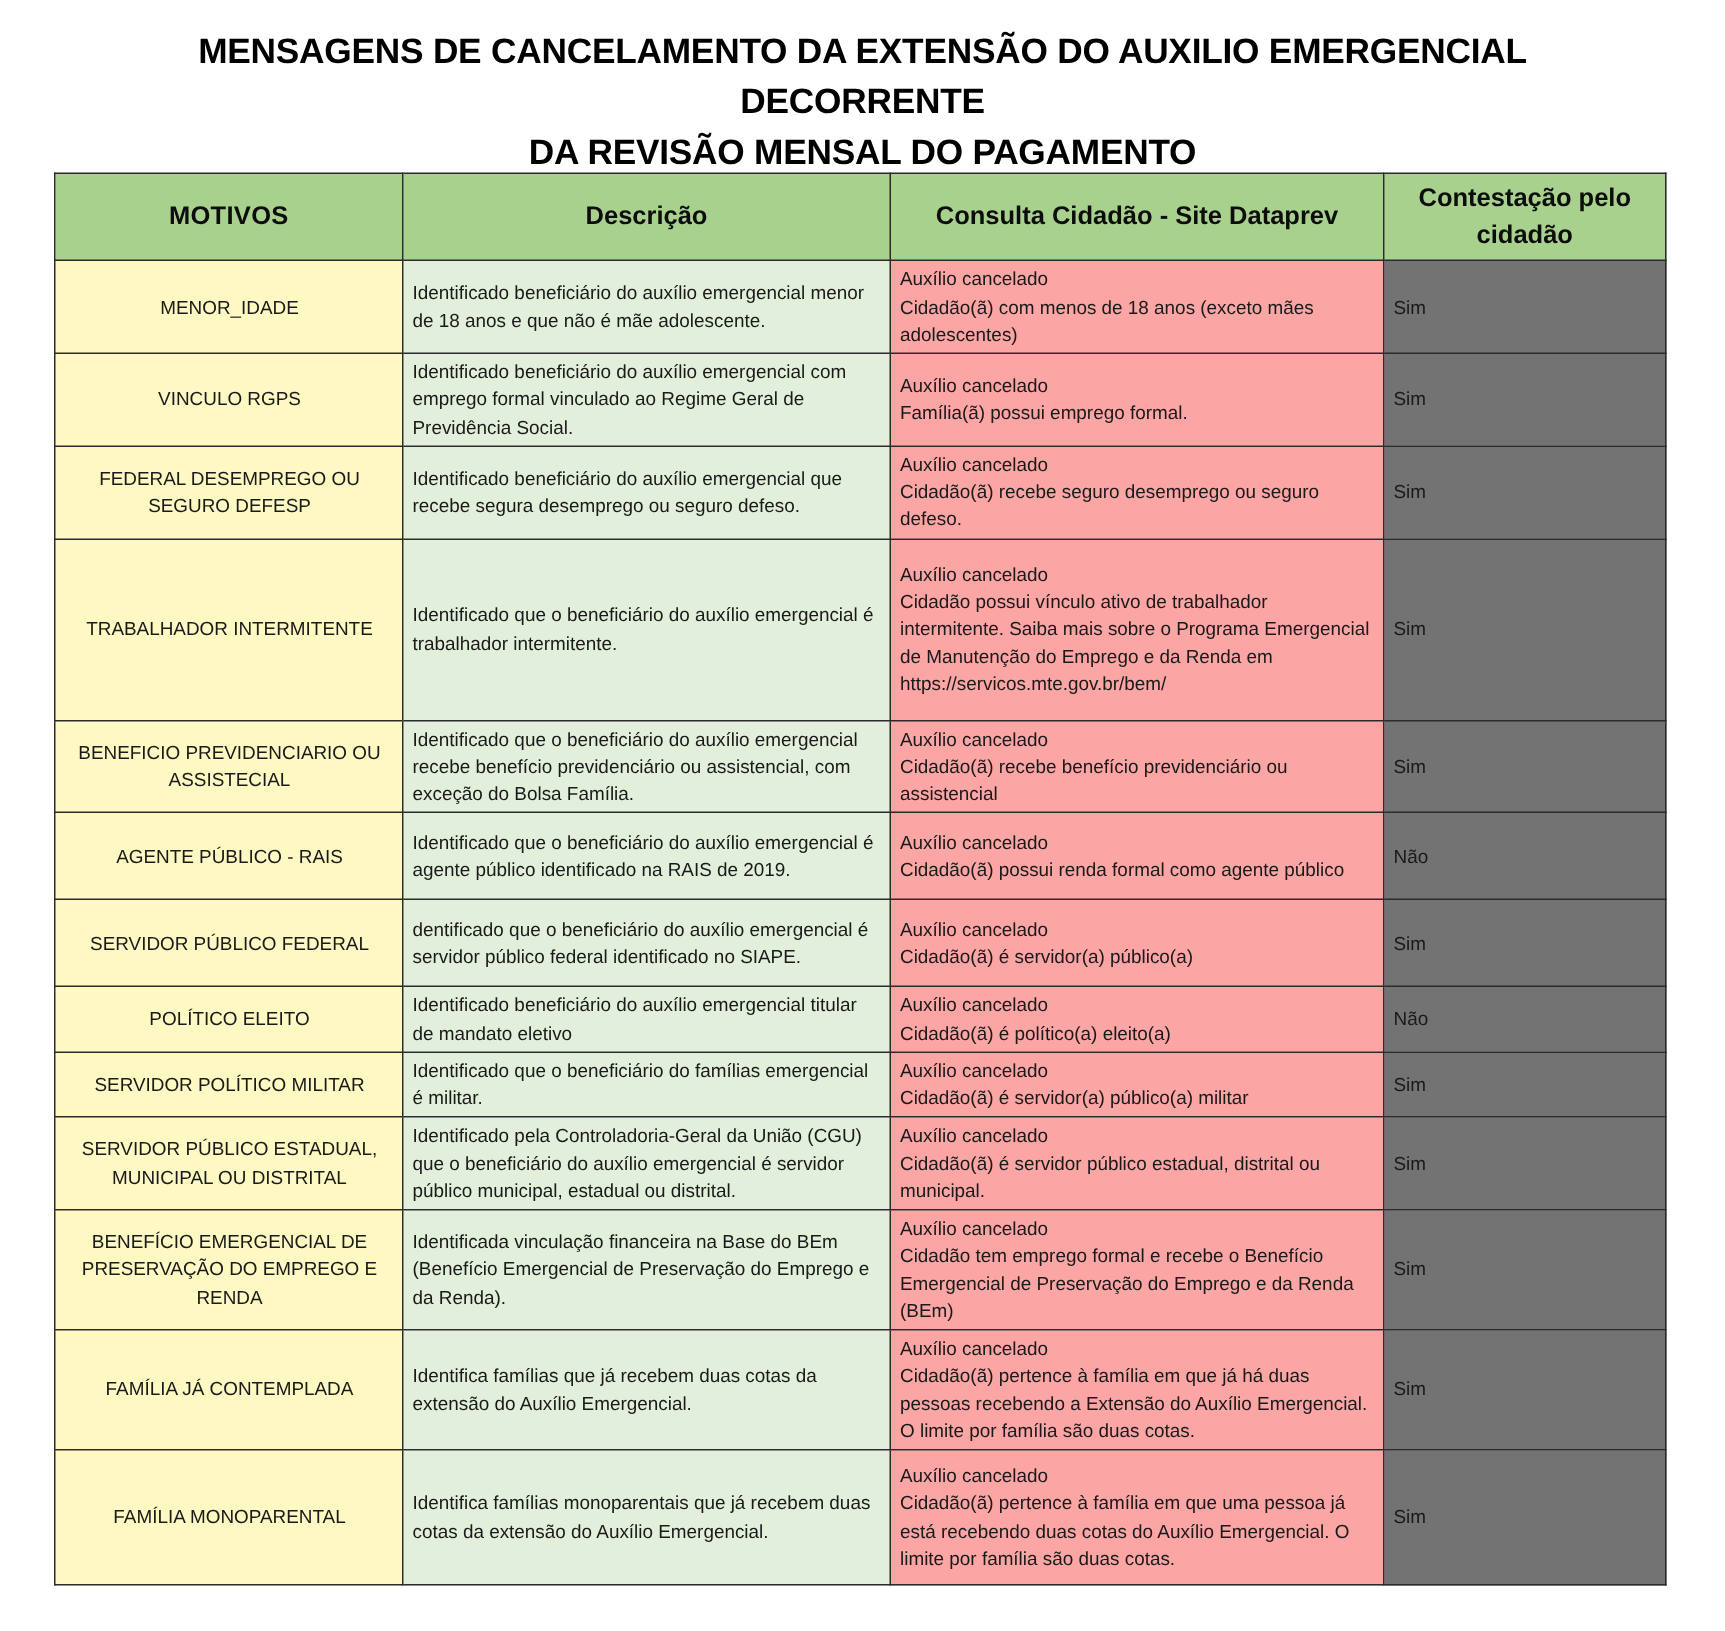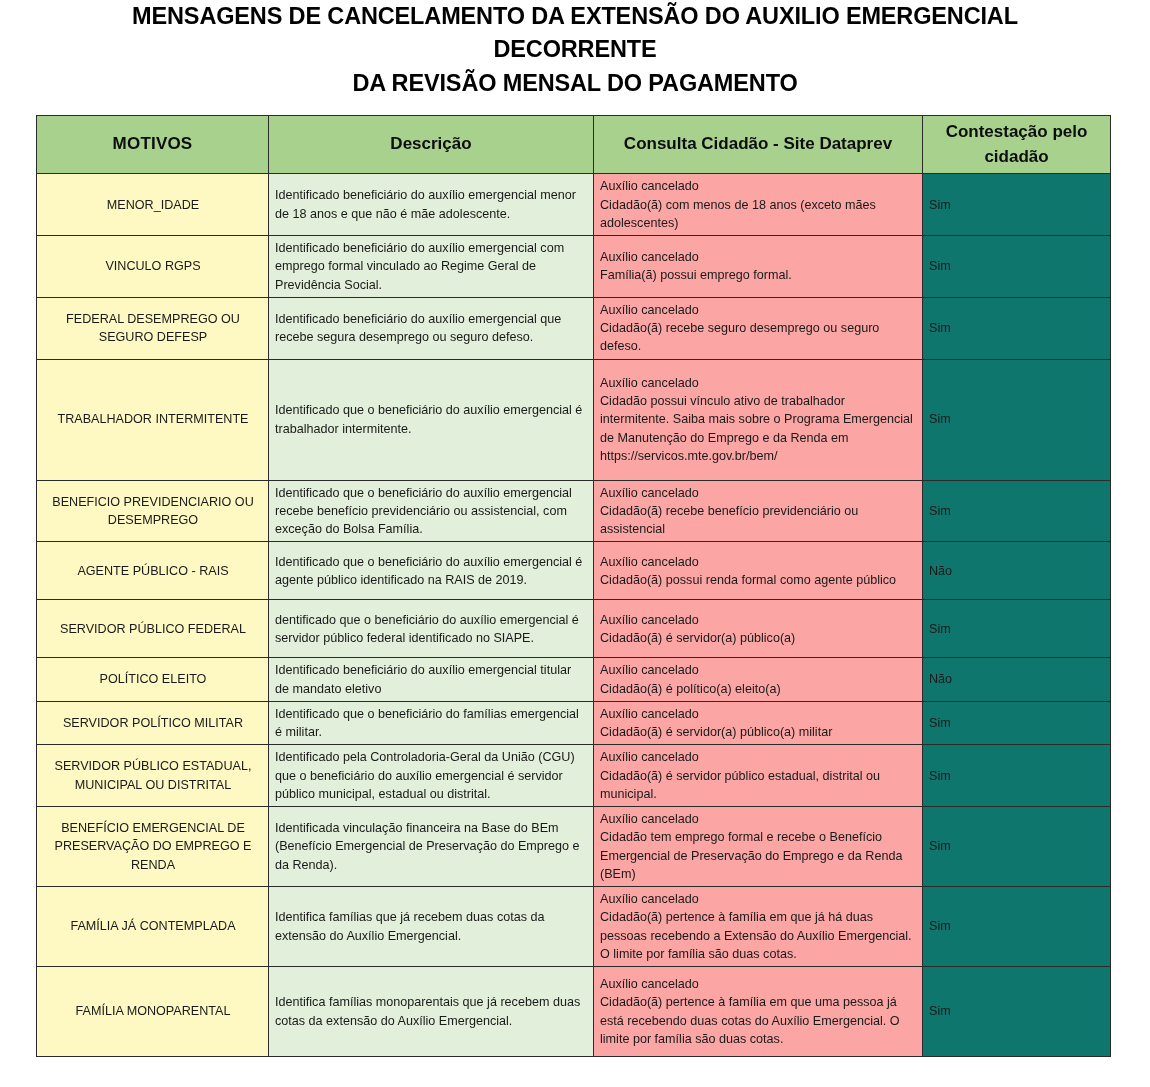--- a/index.html
+++ b/index.html
@@ -21,20 +21,21 @@
     position: relative;
     box-sizing: border-box;
     background: #ffffff;
     overflow: hidden;
   }
 
   
   .doc-title {
     width: 1030px;
     margin: 0 auto;
+    padding-top: 18px;
     text-align: center;
     font-weight: bold;
     font-size: 23.5px;
     line-height: 1.42;
     letter-spacing: -0.15px;
     color: #000000;
     font-family: "Liberation Sans", sans-serif;
   }
   .doc-title .line2 { display: block; }
 
@@ -89,21 +90,21 @@
   }
   td.col-desc {
     background: #e2efda;
     line-height: 1.5;
   }
   td.col-consulta {
     background: #fca5a5;
     line-height: 1.5;
   }
   td.col-contest {
-    background: #0f766e;
+    background: #737373;
     padding-left: 7px;
   }
   td.col-desc .txt,
   td.col-consulta .txt { display: block; }
 
   
   tr.r0 td { height: 54px; }
   tr.r1 td { height: 54px; }
   tr.r2 td { height: 59px; }
   tr.r3 td { height: 54px; }
@@ -189,21 +190,21 @@
               <span class="txt">Identificado que o beneficiário do auxílio emergencial é trabalhador intermitente.</span>
             </td>
           <td class="col-consulta">
             <span class="txt">Auxílio cancelado</span>
             <span class="txt">Cidadão possui vínculo ativo de trabalhador intermitente. Saiba mais sobre  o Programa Emergencial de Manutenção do Emprego e da Renda em https://servicos.mte.gov.br/bem/</span>
           </td>
           <td class="col-contest">Sim</td>
         </tr>
 
         <tr class="r5">
-          <td class="col-motivo">BENEFICIO PREVIDENCIARIO OU DESEMPREGO</td>
+          <td class="col-motivo">BENEFICIO PREVIDENCIARIO OU ASSISTECIAL</td>
           <td class="col-desc">
               <span class="txt">Identificado que o beneficiário do auxílio emergencial recebe benefício previdenciário ou assistencial, com exceção do Bolsa Família.</span>
             </td>
           <td class="col-consulta">
             <span class="txt">Auxílio cancelado</span>
             <span class="txt">Cidadão(ã) recebe benefício previdenciário ou assistencial</span>
           </td>
           <td class="col-contest">Sim</td>
         </tr>
 

